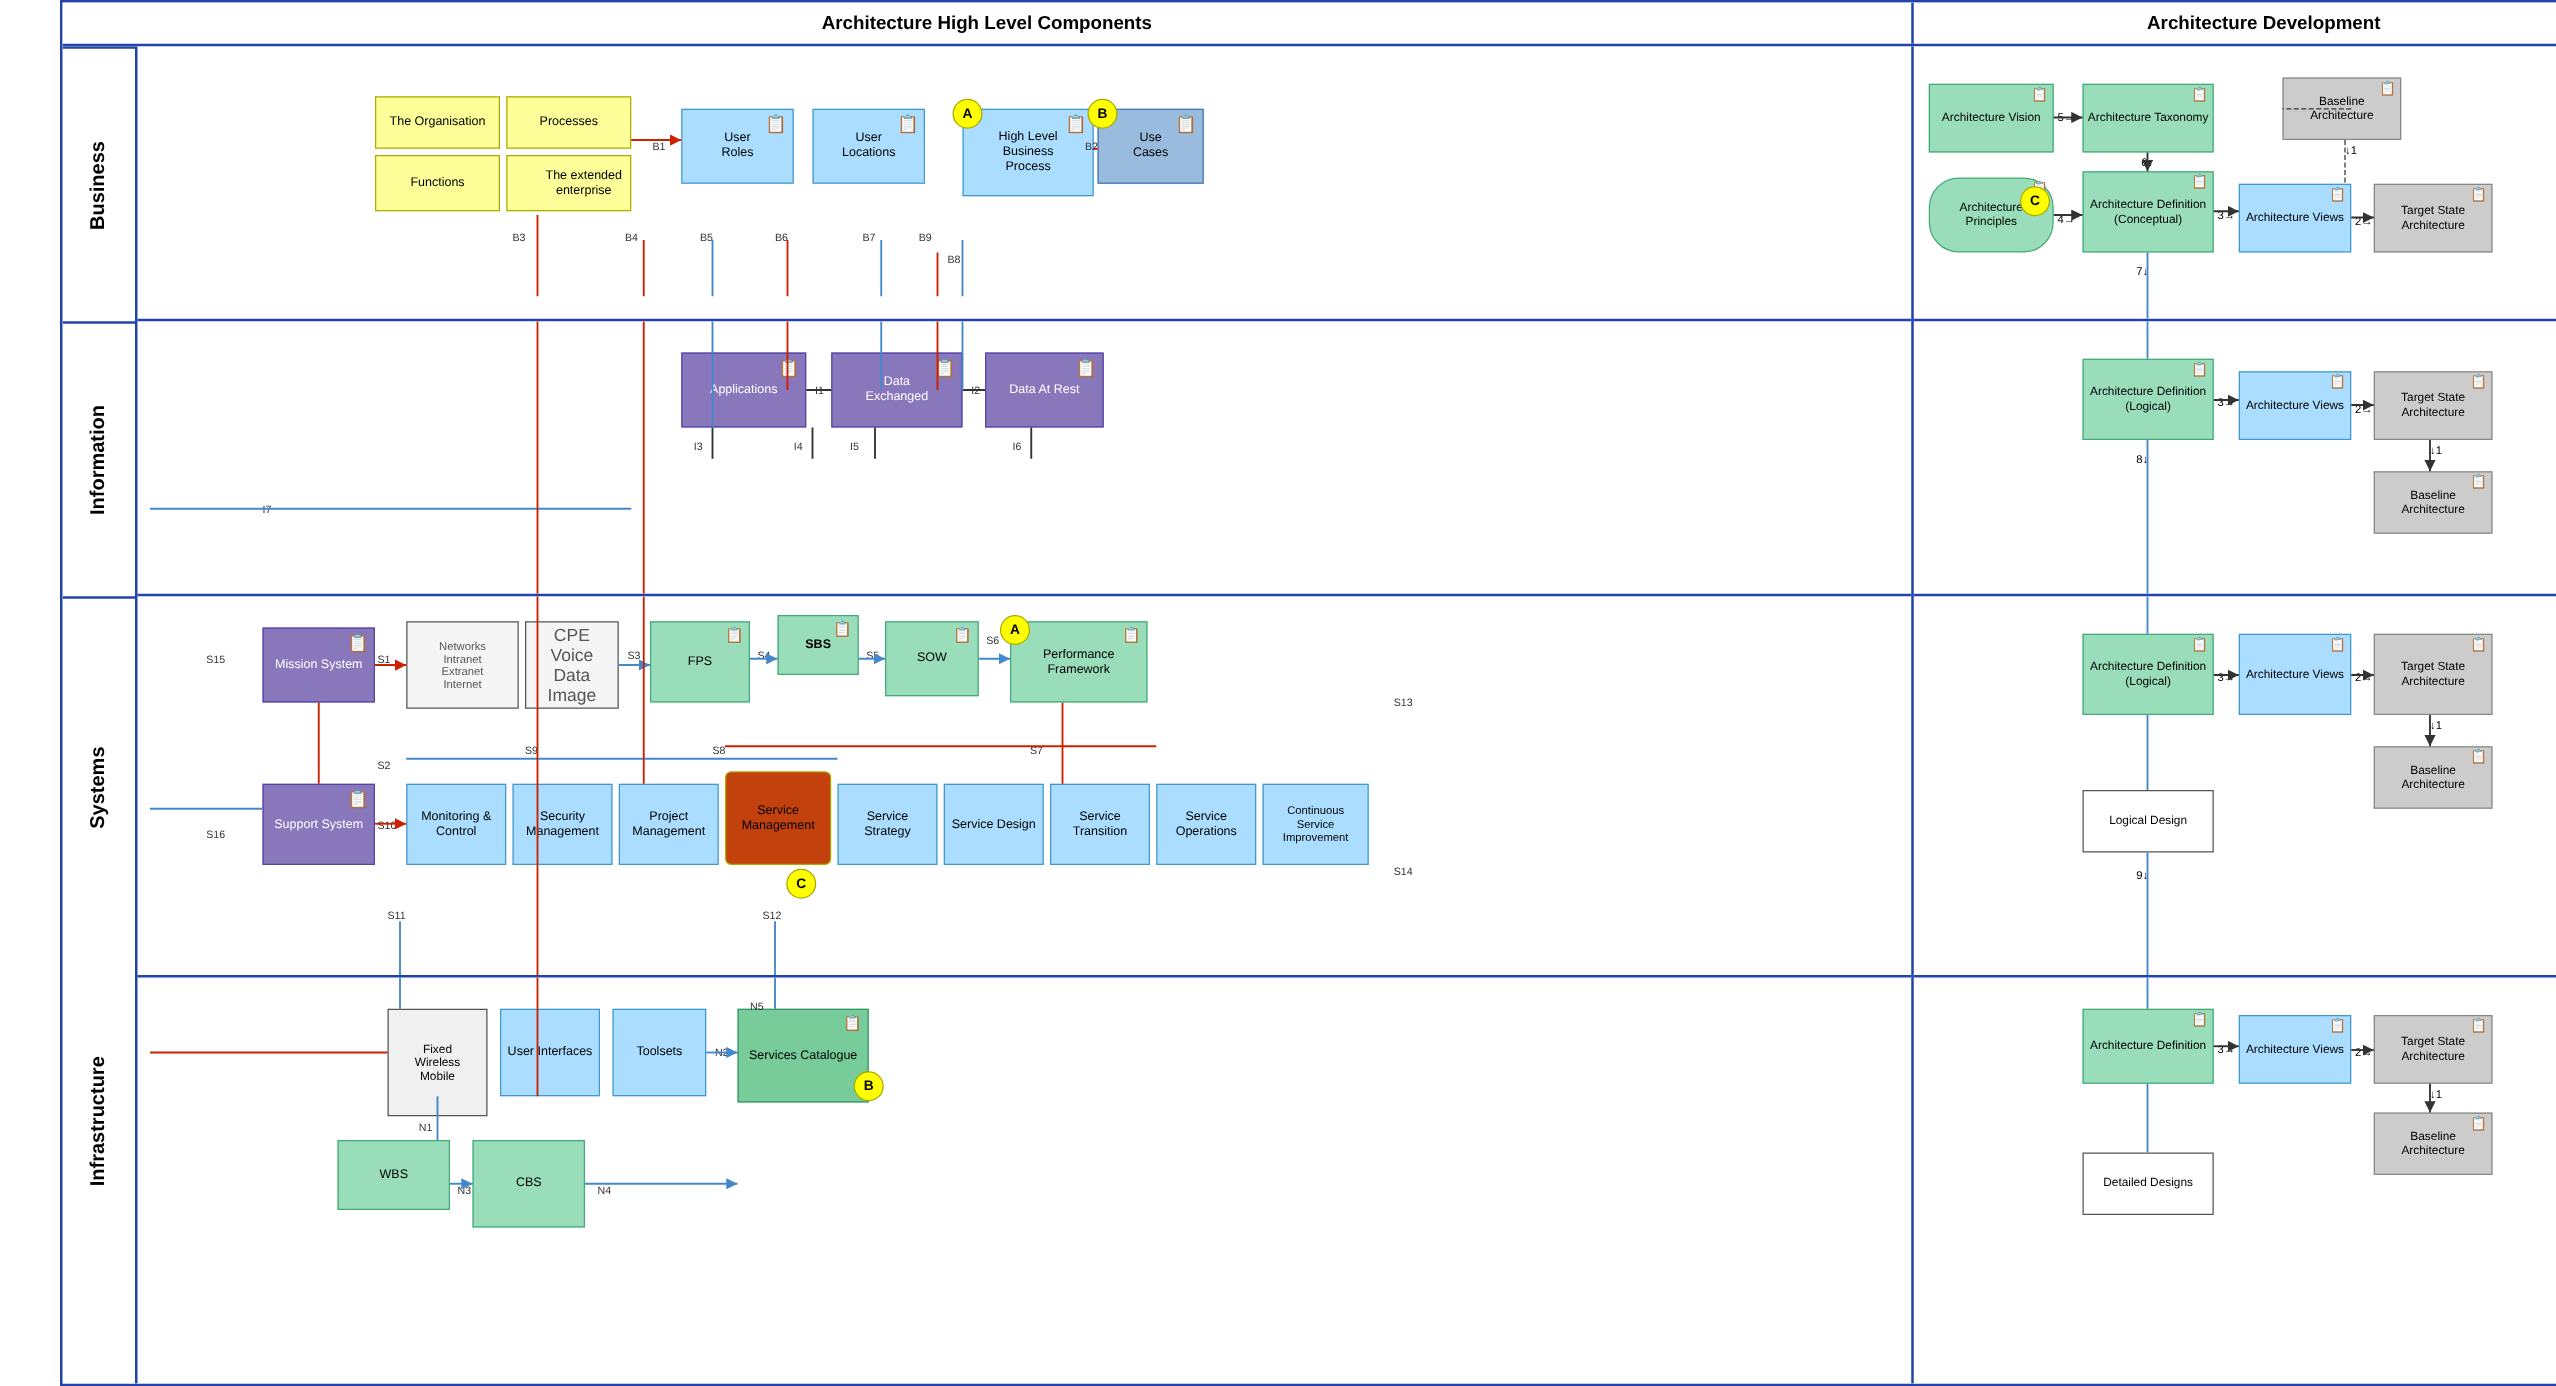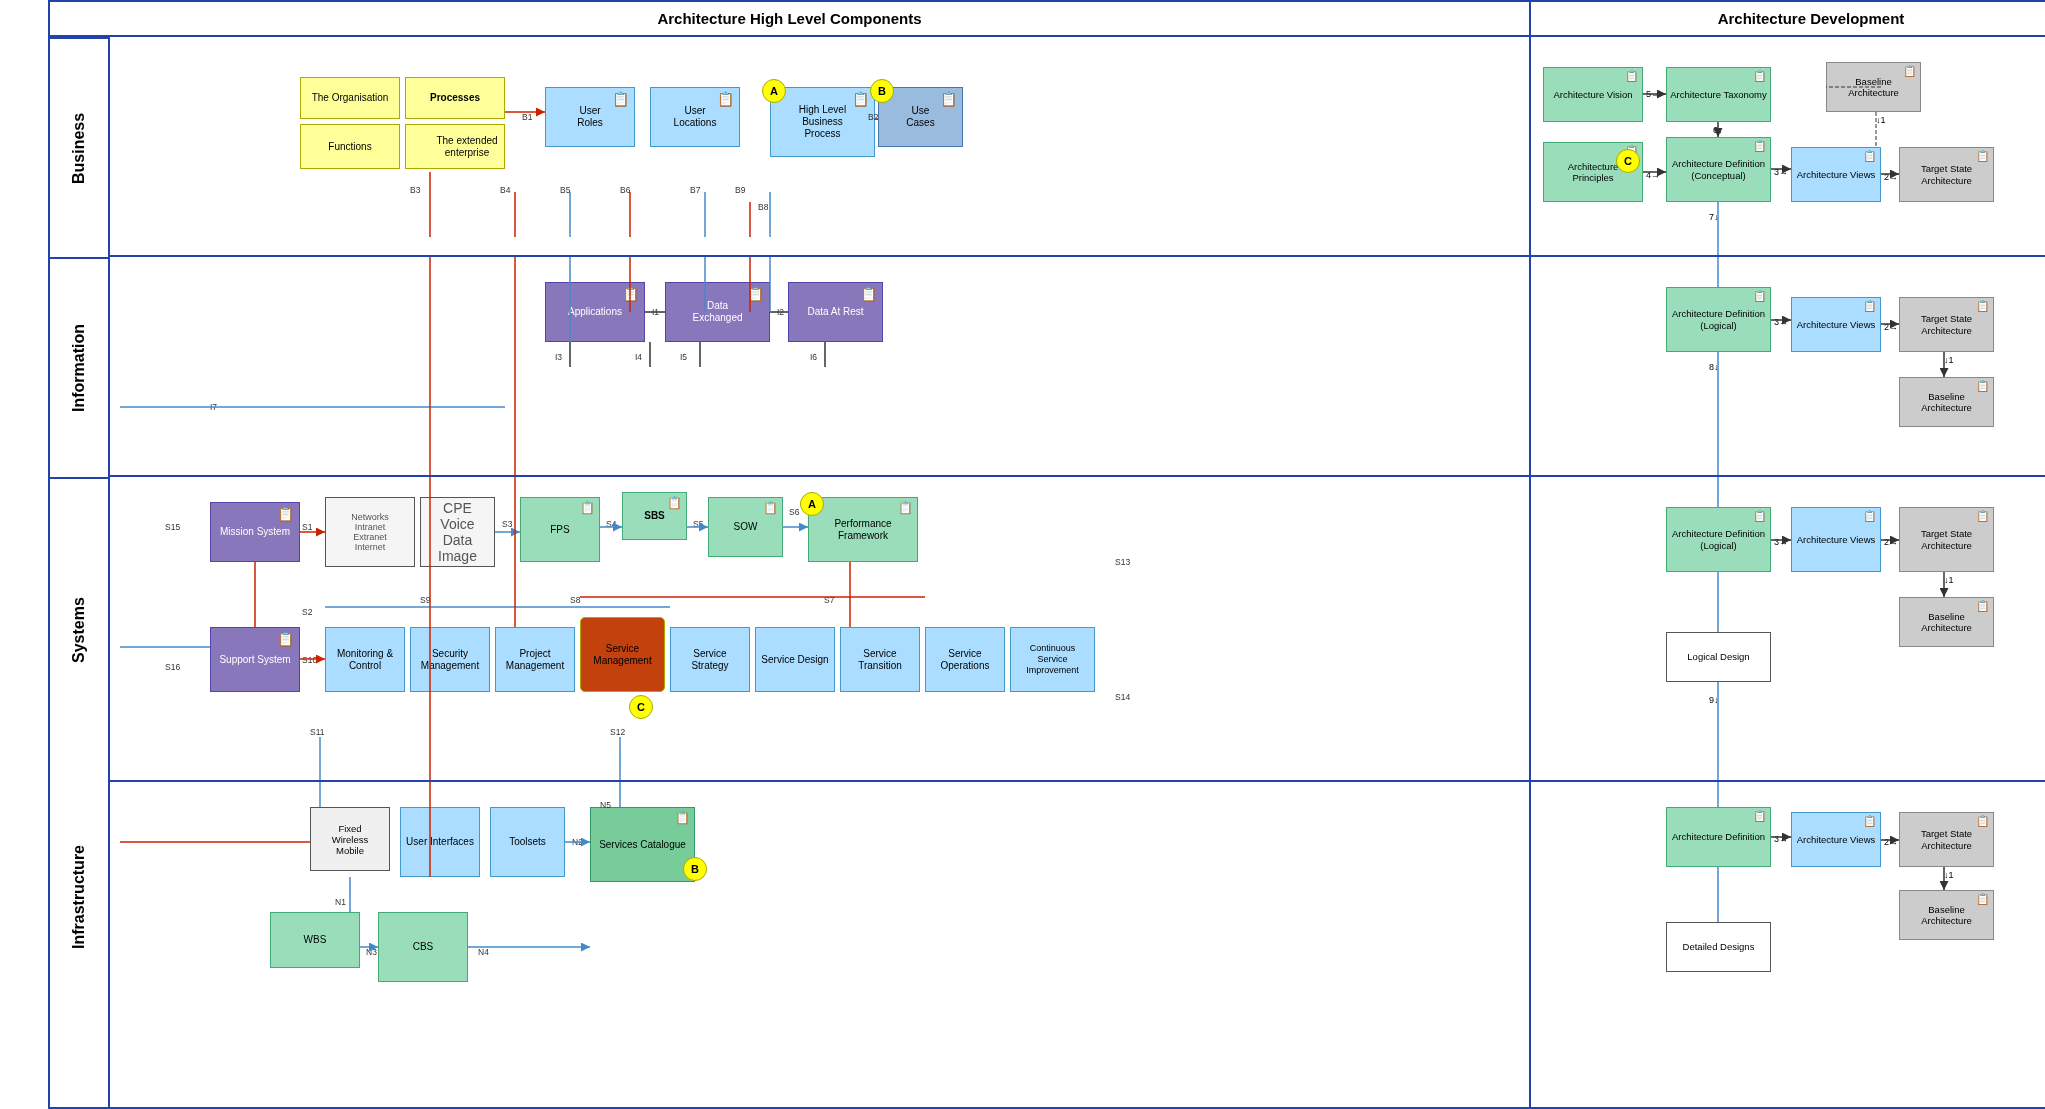--- a/index.html
+++ b/index.html
@@ -193,21 +193,21 @@
       <div class="row-label row-label-information">Information</div>
       <div class="row-label row-label-systems">Systems</div>
       <div class="row-label row-label-infrastructure">Infrastructure</div>
     </div>
 
     <div class="main-content">
 
       <div class="arch-section section-business" style="flex: 0 0 220px;">
 
         <div class="box box-yellow" style="left:190px;top:40px;width:100px;height:42px;">The Organisation</div>
-        <div class="box box-yellow" style="left:295px;top:40px;width:100px;height:42px;font-weight:bold;">Processes</div>
+        <div class="box box-yellow" style="left:295px;top:40px;width:100px;height:42px;">Processes</div>
         <div class="box box-yellow" style="left:190px;top:87px;width:100px;height:45px;">Functions</div>
         <div class="box box-yellow" style="left:295px;top:87px;width:100px;height:45px;padding-left:27px;">The extended enterprise</div>
 
         <div class="box box-blue-light" style="left:435px;top:50px;width:90px;height:60px;position:absolute;">
           <span>User<br>Roles</span>
           <span style="position:absolute;top:3px;right:4px;font-size:14px;">📋</span>
         </div>
         <div class="box box-blue-light" style="left:540px;top:50px;width:90px;height:60px;position:absolute;">
           <span>User<br>Locations</span>
           <span style="position:absolute;top:3px;right:4px;font-size:14px;">📋</span>
@@ -422,21 +422,21 @@
             </marker>
             <marker id="arrowBlue2" viewBox="0 0 10 10" refX="10" refY="5" markerWidth="6" markerHeight="6" orient="auto">
               <path d="M 0 0 L 10 5 L 0 10 z" fill="#4488cc"></path>
             </marker>
           </defs>
         </svg>
       </div>
 
       <div class="arch-section section-infrastructure" style="flex: 0 0 230px;">
 
-        <div style="position:absolute;left:200px;top:25px;width:80px;height:64px;border:1.5px solid #555;background:#f0f0f0;display:flex;align-items:center;justify-content:center;text-align:center;font-size:9.5px;">Fixed<br>Wireless<br>Mobile</div>
+        <div style="position:absolute;left:200px;top:25px;width:80px;height:86px;border:1.5px solid #555;background:#f0f0f0;display:flex;align-items:center;justify-content:center;text-align:center;font-size:9.5px;">Fixed<br>Wireless<br>Mobile</div>
 
         <div class="box box-blue-light" style="left:290px;top:25px;width:80px;height:70px;position:absolute;">User Interfaces</div>
 
         <div class="box box-blue-light" style="left:380px;top:25px;width:75px;height:70px;position:absolute;">Toolsets</div>
 
         <span class="arrow-label" style="left:462px;top:55px;">N2</span>
 
         <div class="box box-green-medium" style="left:480px;top:25px;width:105px;height:75px;position:absolute;">
           <span>Services Catalogue</span>
           <span style="position:absolute;top:3px;right:4px;font-size:12px;">📋</span>
@@ -502,21 +502,21 @@
 
         <div class="rbox rbox-gray" style="position:absolute;left:295px;top:25px;width:95px;height:50px;">
           <span>Baseline Architecture</span>
           <span style="position:absolute;top:2px;right:3px;font-size:11px;">📋</span>
         </div>
 
         <span style="position:absolute;left:345px;top:78px;font-size:9px;">↓1</span>
 
         <div class="circle-badge" style="left:85px;top:112px;z-index:10;">C</div>
 
-        <div class="rbox rbox-green" style="position:absolute;left:12px;top:105px;width:100px;height:60px;">
+        <div class="rbox rbox-green" style="position:absolute;left:12px;top:105px;width:100px;height:60px;border-radius:24px;">
           <span>Architecture Principles</span>
           <span style="position:absolute;top:2px;right:3px;font-size:11px;">📋</span>
         </div>
 
         <span style="position:absolute;left:115px;top:133px;font-size:9px;">4→</span>
 
         <div class="rbox rbox-green" style="position:absolute;left:135px;top:100px;width:105px;height:65px;">
           <span>Architecture Definition (Conceptual)</span>
           <span style="position:absolute;top:2px;right:3px;font-size:11px;">📋</span>
         </div>

